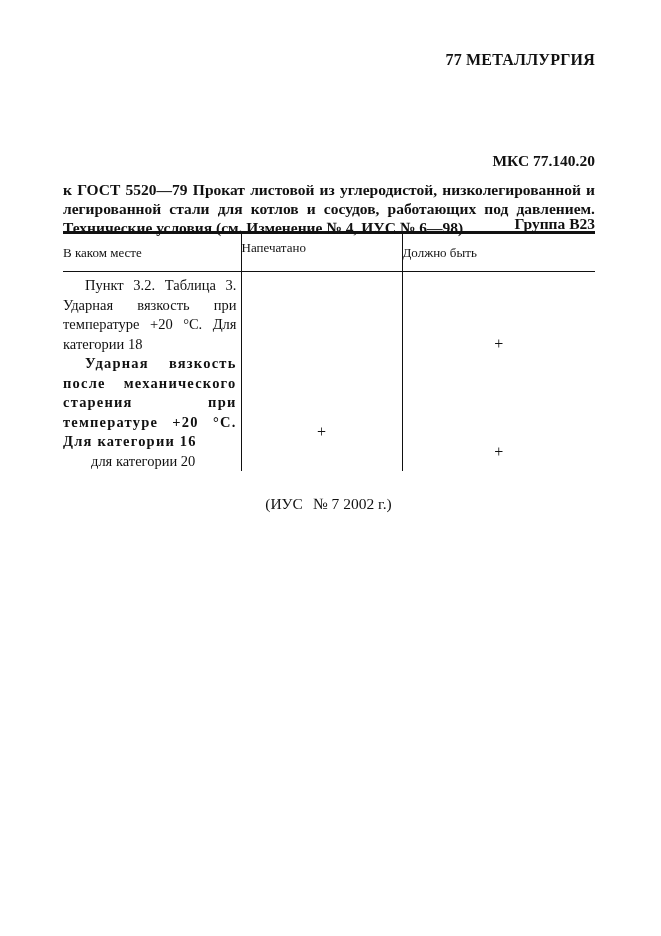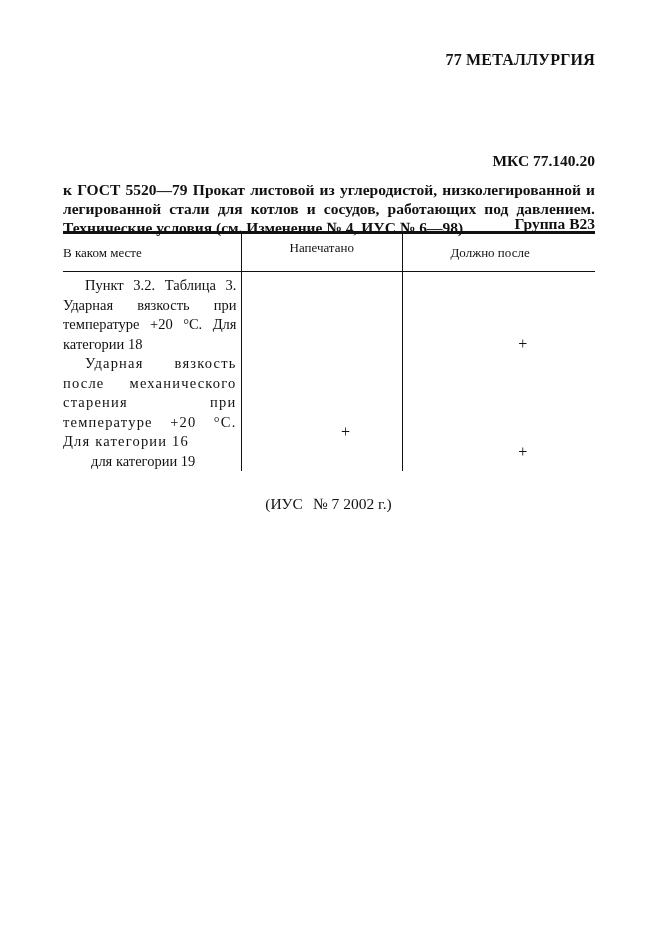--- a/index.html
+++ b/index.html
@@ -64,37 +64,36 @@
     text-align: left;
   }
   .amendment-table td {
     padding: 0;
     vertical-align: top;
     margin-left: 28px;
   }
   .amendment-table th + th,
   .amendment-table td + td {
     border-left: 1.5px solid #111;
-    padding-left: 48px;
   }
   .col-place { width: 178px; }
   .col-printed { width: 161px; }
   .col-should { width: 193px; }
   .place-text {
     font-size: 14.5px;
     line-height: 19.5px;
     text-align: justify;
     padding-top: 4px;
     padding-right: 4px;
   }
   .place-text p {
     margin: 0;
     text-indent: 22px;
   }
-  .place-text p.spaced { letter-spacing: 1.2px; }
+  .place-text p.spaced { letter-spacing: 1.2px; font-weight: bold; }
   .cell-col {
     position: relative;
     height: 194px;
   }
   .mark {
     position: absolute;
     left: 0;
     right: 0;
     text-align: center;
     font-size: 16px;
@@ -125,30 +124,30 @@
 <table class="amendment-table">
   <colgroup>
     <col class="col-place">
     <col class="col-printed">
     <col class="col-should">
   </colgroup>
   <thead>
     <tr>
       <th>В каком месте</th>
       <th style="vertical-align: top; padding-top: 6px;">Напечатано</th>
-      <th>Должно после</th>
+      <th>Должно быть</th>
     </tr>
   </thead>
   <tbody>
     <tr>
       <td>
         <div class="place-text">
           <p>Пункт 3.2. Таблица 3. Ударная вязкость при температуре +20 °С. Для категории 18</p>
           <p class="spaced">Ударная вязкость после механического старения при температуре +20 °С. Для категории 16</p>
-          <p style="text-indent: 28px;">для категории 19</p>
+          <p style="text-indent: 28px;">для категории 20</p>
         </div>
       </td>
       <td>
         <div class="cell-col">
           <div class="mark" style="top: 152px;">+</div>
         </div>
       </td>
       <td>
         <div class="cell-col">
           <div class="mark" style="top: 64px;">+</div>

